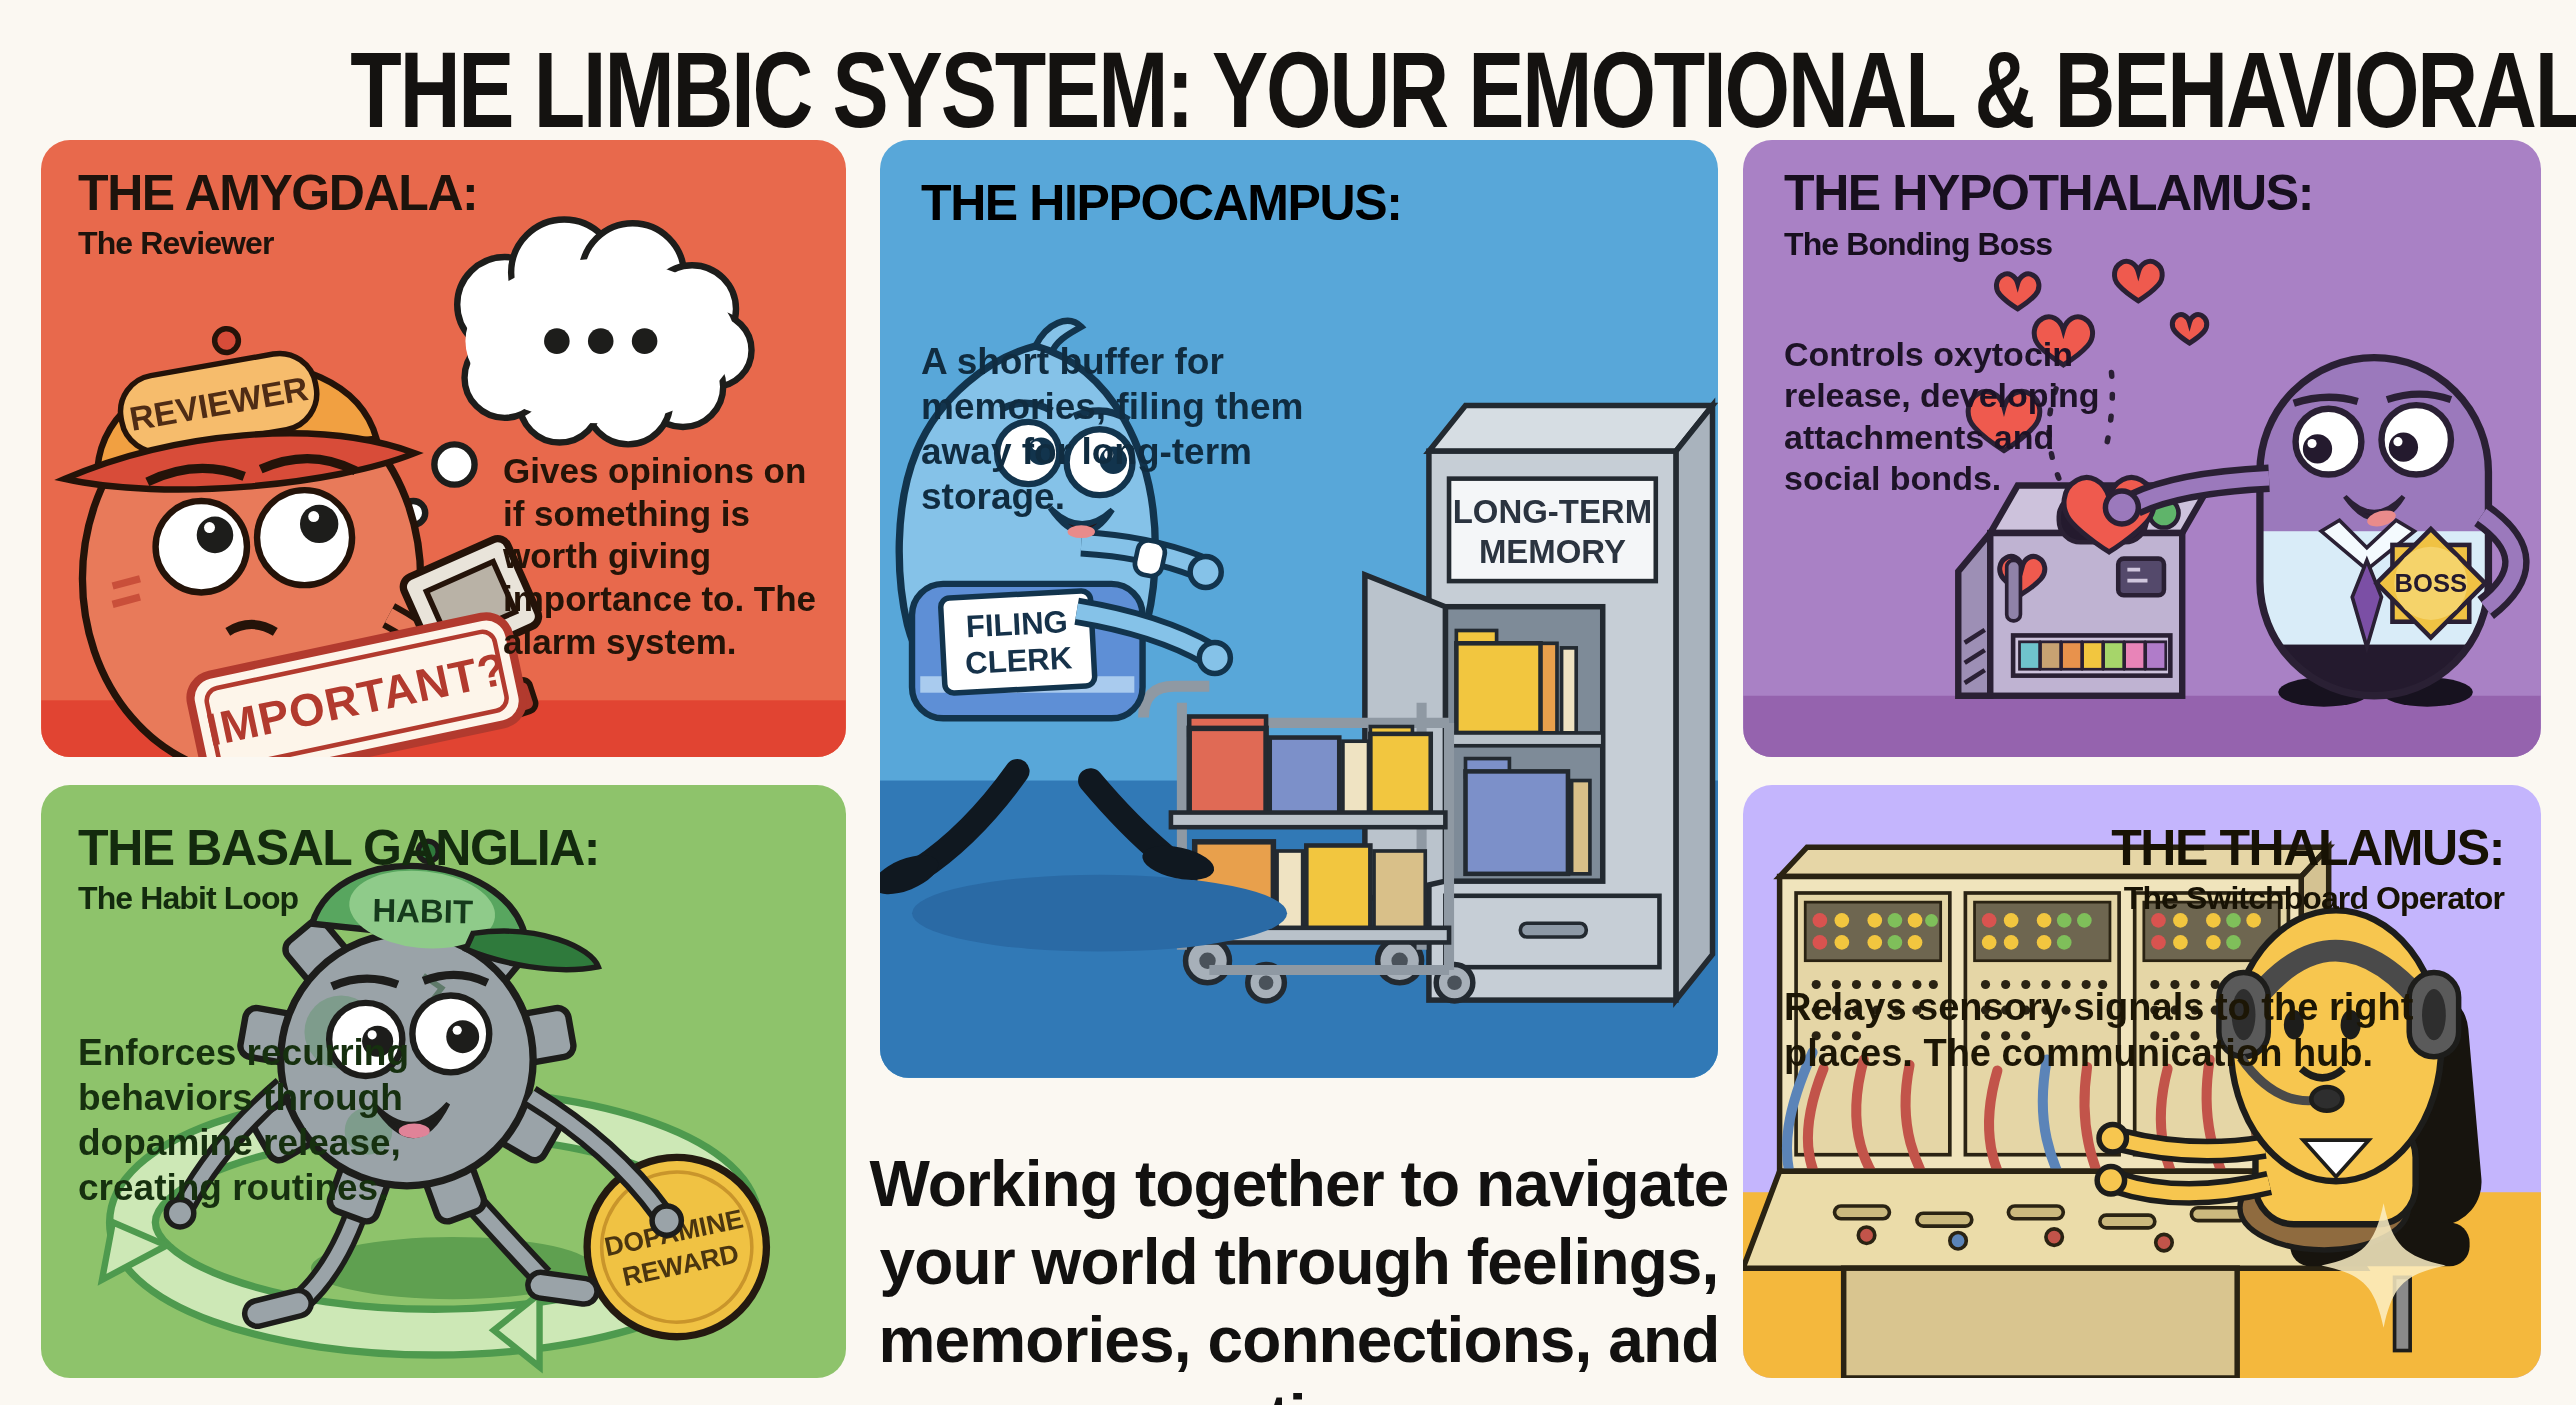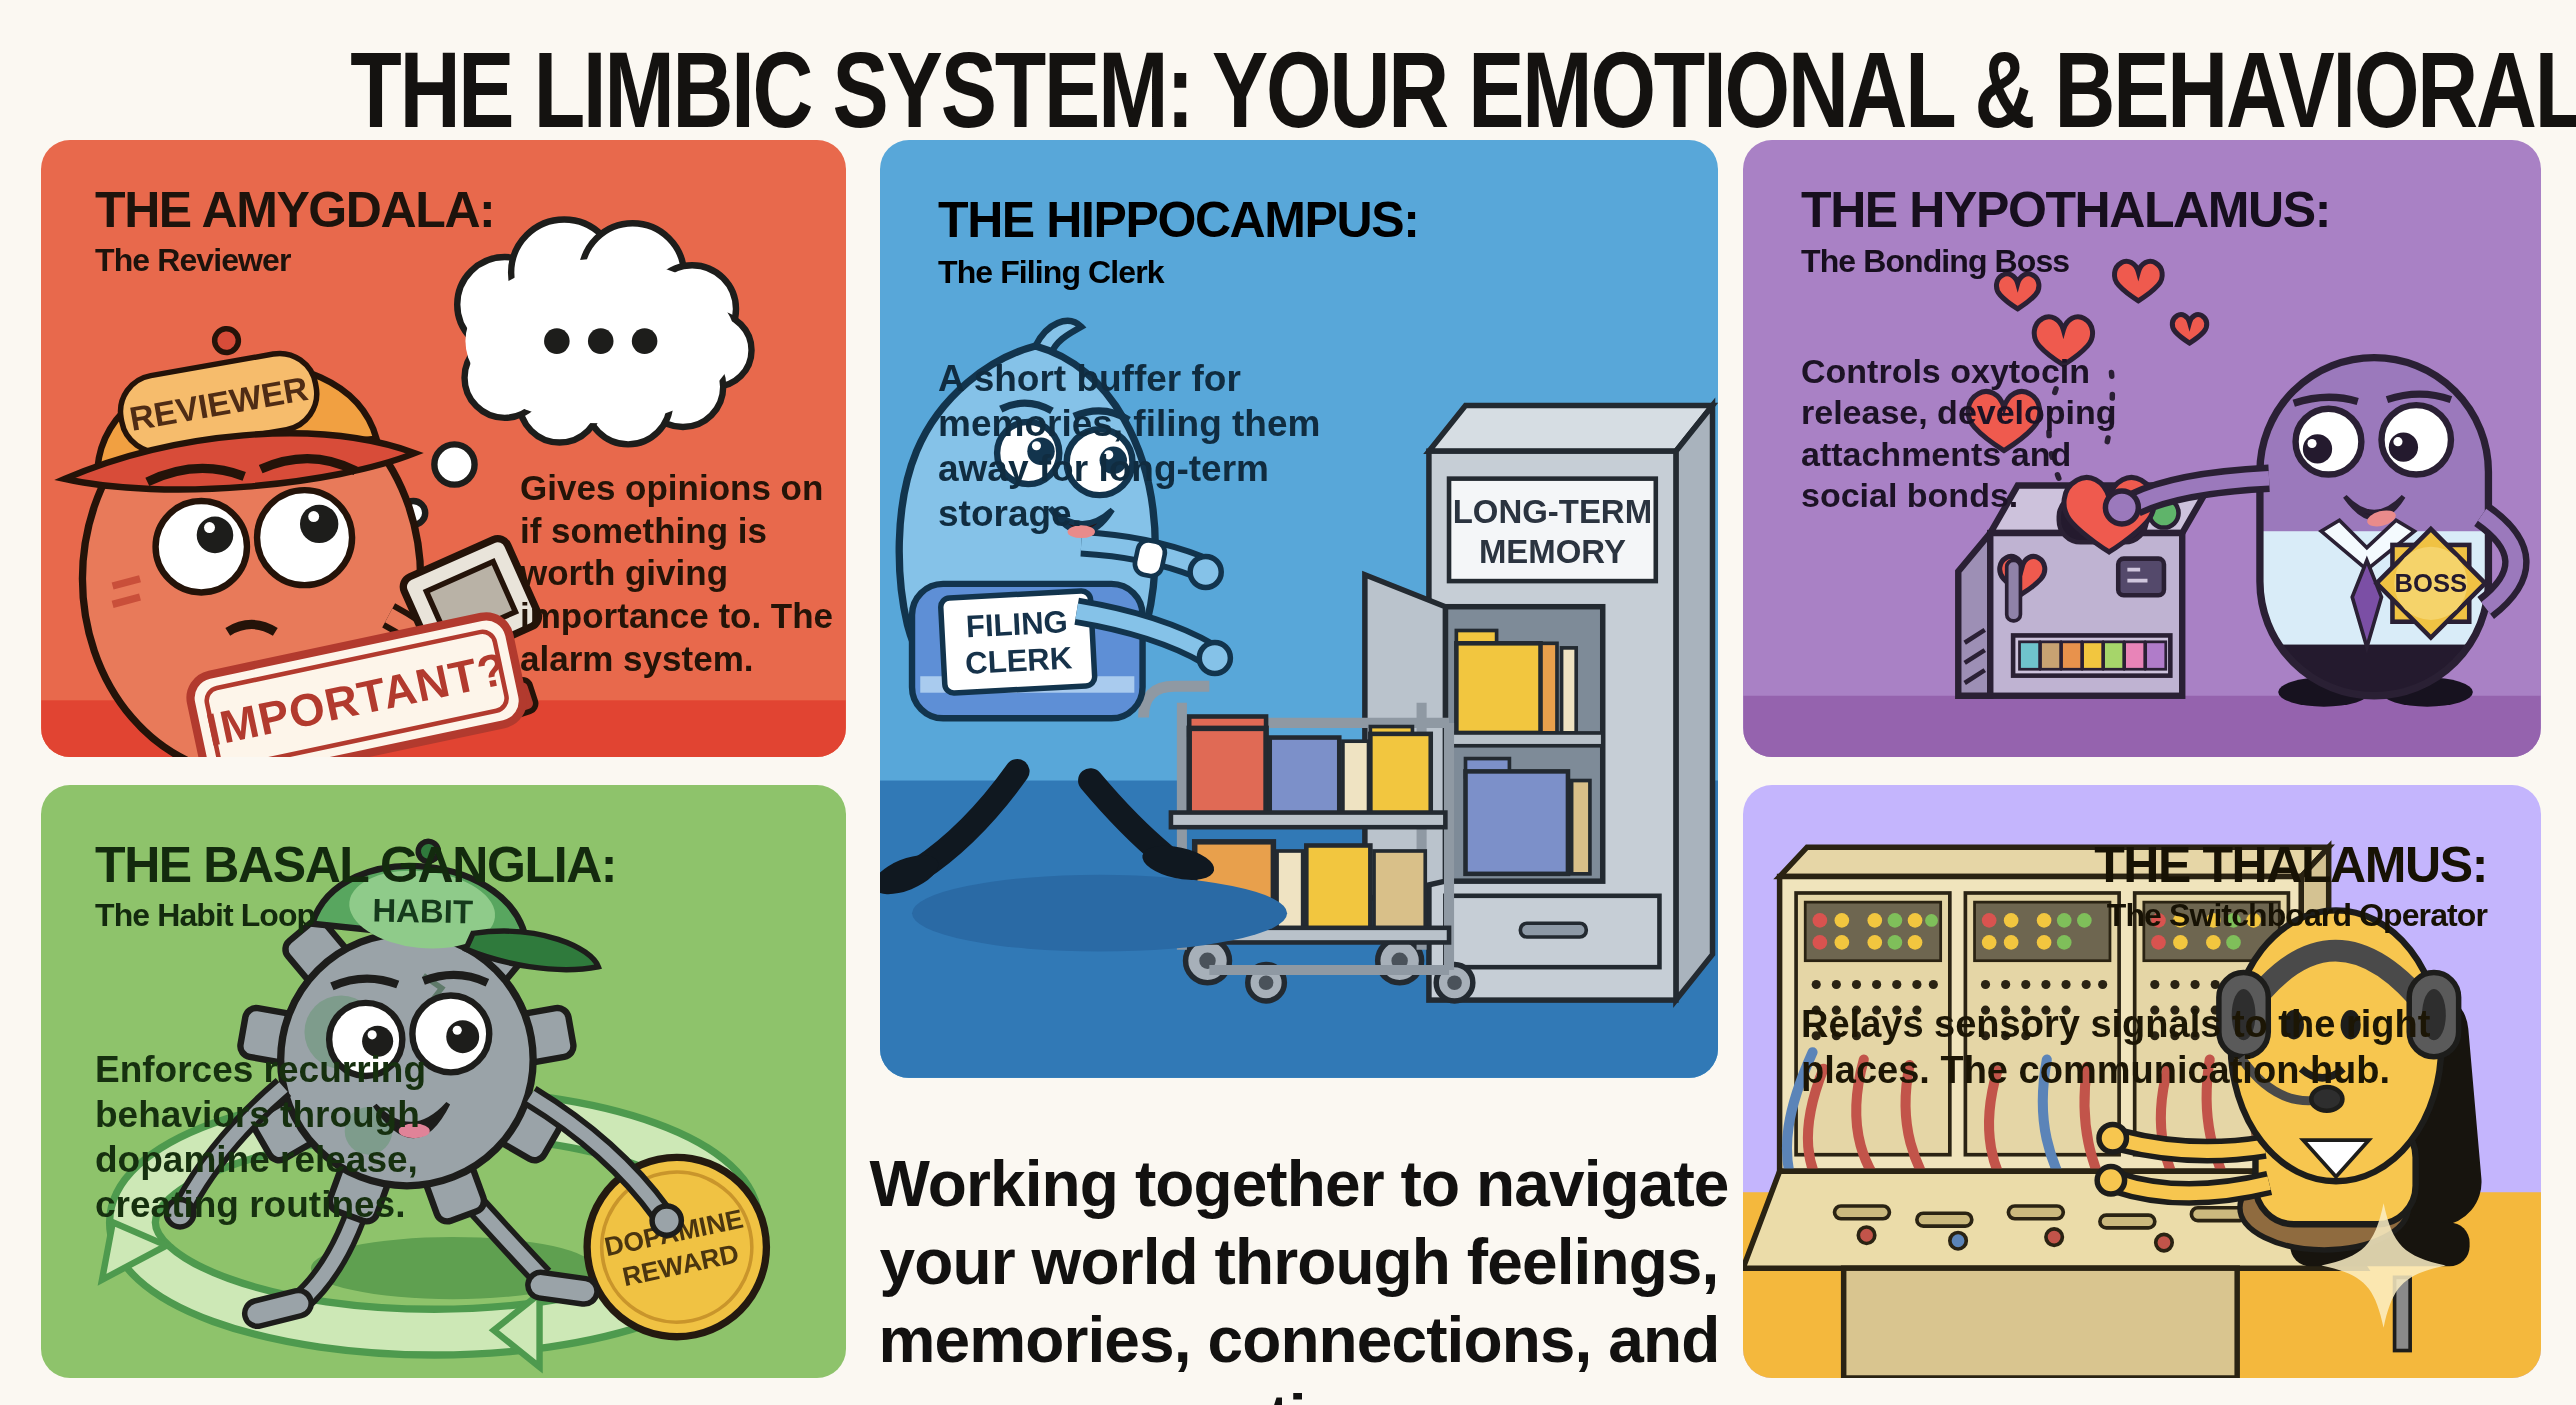--- a/index.html
+++ b/index.html
@@ -20,21 +20,21 @@
     transform:scaleX(0.78); transform-origin:center top;
   }
   .panel { position:absolute; border-radius:29px; overflow:hidden; }
   .panel svg.art { position:absolute; left:0; top:0; }
   .p-amygdala    { left:41px;  top:140px; width:805px; height:617px;  background:#E8694C; }
   .p-hippocampus { left:880px; top:140px; width:838px; height:938px; background:#58A7D9; }
   .p-hypothalamus{ left:1743px;top:140px; width:798px; height:617px;  background:#A981C5; }
   .p-basal       { left:41px;  top:785px; width:805px; height:593px;  background:#8EC36B; }
   .p-thalamus    { left:1743px;top:785px; width:798px; height:593px;  background:#c4b5fd; }
 
-  .ptext { position:absolute; z-index:3; margin:17px; }
+  .ptext { position:absolute; z-index:3; margin:0; }
   h2.ph { font-size:50px; font-weight:800; letter-spacing:-1.4px; line-height:1.04; }
   h3.ps { font-size:32px; font-weight:700; letter-spacing:-0.9px; line-height:1.05; }
   p.pd  { font-weight:700; line-height:1.22; }
 
   .p-amygdala .ph, .p-amygdala .ps { color:#1d130c; }
   .p-amygdala .pd { color:#241408; }
   .p-hippocampus .ph, .p-hippocampus .ps { color:#000000; }
   .p-hippocampus .pd { color:#102c40; }
   .p-hypothalamus .ph, .p-hypothalamus .ps { color:#170f1e; }
   .p-hypothalamus .pd { color:#1d1326; }
@@ -218,21 +218,20 @@
           <circle cx="11" cy="-166" r="5" fill="#fff"></circle>
         <circle cx="80" cy="-148" r="36" fill="#fff" stroke="#12344d" stroke-width="7"></circle>
         <circle cx="95" cy="-150" r="15" fill="#12344d"></circle>
           <circle cx="90" cy="-156" r="5" fill="#fff"></circle>
         <path d="M26,-98 Q60,-64 94,-96 Q62,-46 26,-98 Z" fill="#2a1313" stroke="#12344d" stroke-width="6"></path>
         <ellipse cx="60" cy="-72" rx="15" ry="7" fill="#E98B8B"></ellipse>
       </g>
     </g>
   </svg>
   <h2 class="ptext ph" style="left:41px; top:37px;">THE HIPPOCAMPUS:</h2>
-  <h3 class="ptext ps" style="left:41px; top:99px;">The Filing Clerk</h3>
   <p class="ptext pd" style="left:41px; top:199px; width:403px; font-size:37px;">A short buffer for memories, filing them away for long-term storage.</p>
 </section>
 
 <section class="panel p-hypothalamus">
   <svg class="art" width="798" height="617" viewBox="0 0 872 675">
     <rect x="0" y="608" width="872" height="67" fill="#9563AE"></rect>
 
     <g transform="translate(270,430)" stroke="#2a2034">
       <polygon points="0,0 30,-52 240,-52 210,0" fill="#CDC2DC" stroke-width="7"></polygon>
       <polygon points="0,0 -35,42 -35,178 0,178" fill="#9D8FB5" stroke-width="7"></polygon>

